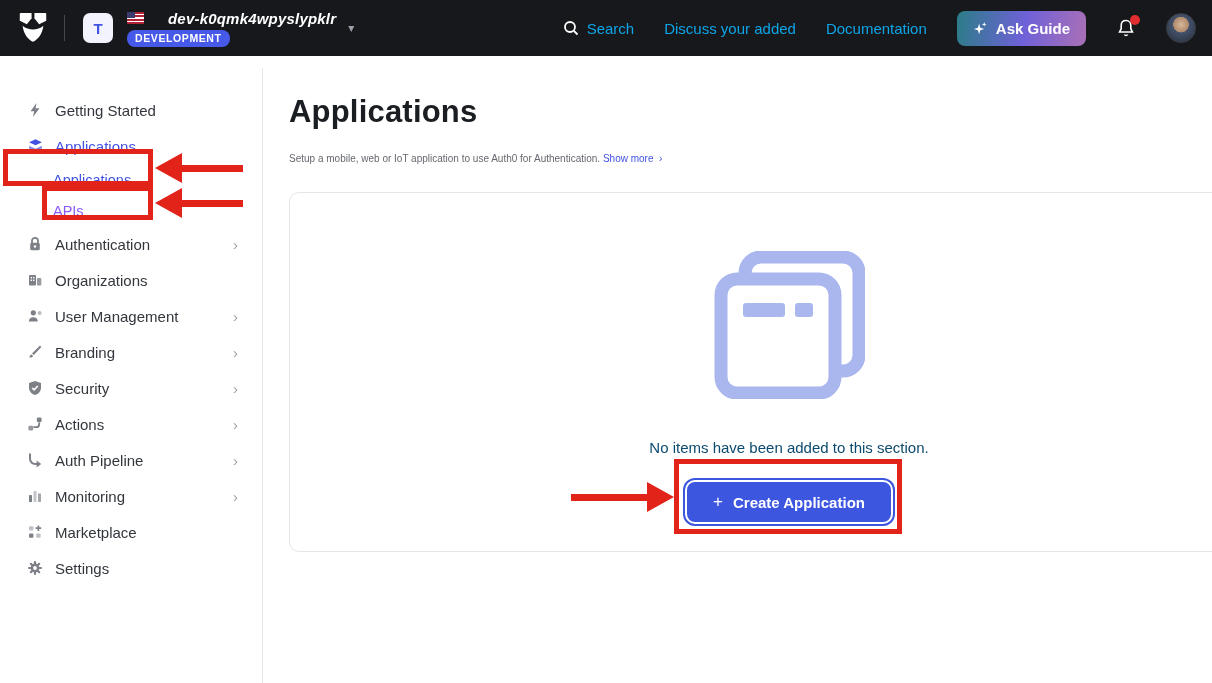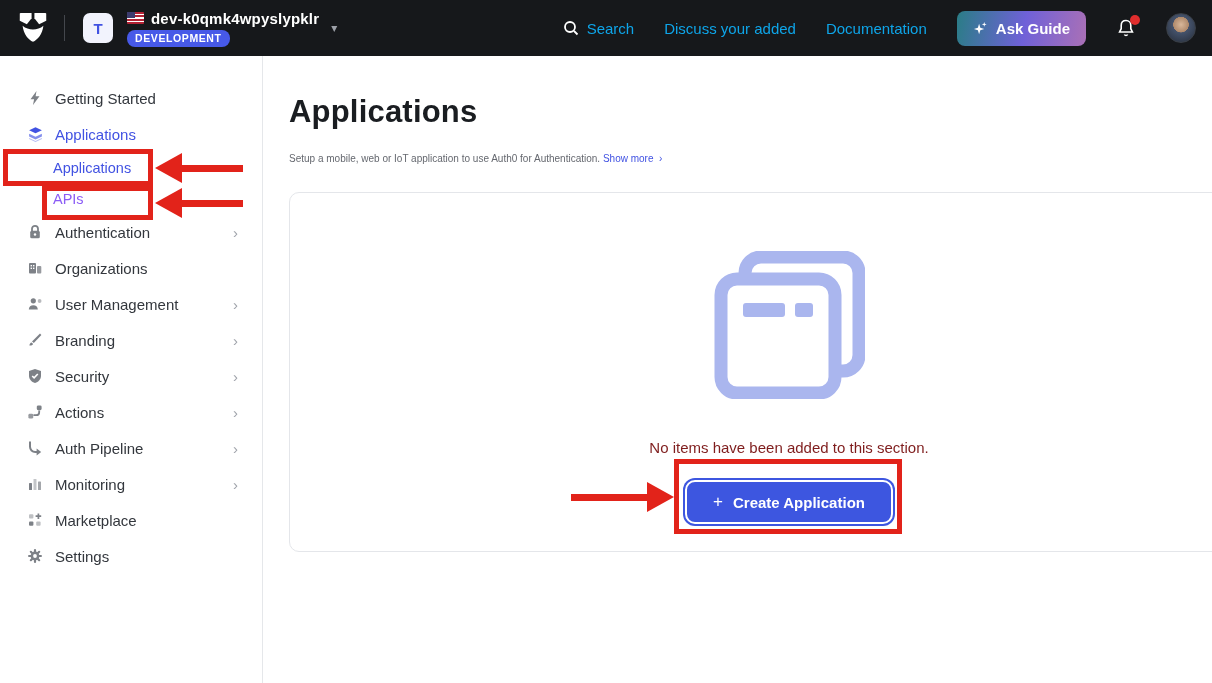--- a/index.html
+++ b/index.html
@@ -8,61 +8,61 @@
   .app { position:relative; width:1212px; height:683px; }
 
   
   .topbar { position:absolute; top:0; left:0; right:0; height:56px; background:#16181b;
     display:flex; align-items:center; padding:0 16px; color:#eef0f2; z-index:10; }
   .logo { width:34px; height:36px; display:block; }
   .top-divider { width:1px; height:26px; background:#44474d; margin:0 18px 0 14px; }
   .tenant-tile { width:30px; height:30px; border-radius:7px; background:#f2f3fd; color:#4152e2;
     font-size:15px; font-weight:700; display:flex; align-items:center; justify-content:center; }
   .tenant-block { margin-left:14px; display:flex; flex-direction:column; gap:3px; }
-  .tenant-top { display:flex; align-items:center; gap:7px; }
+  .tenant-top { display:flex; align-items:center; gap:24px;font-style:italic; }
   .flag { width:17px; height:12px; position:relative; display:inline-block;
     background:repeating-linear-gradient(180deg,#b22234 0 1.7px,#fff 1.7px 3.4px); border-radius:1px; }
   .flag::after { content:""; position:absolute; left:0; top:0; width:8px; height:6px; background:#3c3b6e; }
   .tenant-name { font-size:15px; font-weight:700; color:#fff; letter-spacing:.2px; }
   .env-badge { align-self:flex-start; background:#4759e8; color:#fff; font-size:10.5px; font-weight:700;
     letter-spacing:.6px; padding:2.5px 8px; border-radius:8px; }
   .tenant-caret { margin-left:12px; color:#9ca0a8; font-size:12px; cursor:pointer; }
   .top-right { margin-left:auto; display:flex; align-items:center; gap:30px; }
   .top-link { display:flex; align-items:center; gap:8px; font-size:15px; font-weight:500; color:#0ea5e9; cursor:pointer; }
   .ask-guide { display:flex; align-items:center; gap:8px; height:35px; padding:0 16px; border-radius:8px;
     background:linear-gradient(100deg,#2a7d86 0%,#6f61d8 52%,#aa70b6 100%);
     color:#fff; font-size:15px; font-weight:700; border:none; cursor:pointer; }
   .bell-wrap { position:relative; cursor:pointer; display:flex; }
   .bell-dot { position:absolute; top:-3px; right:-4px; width:10px; height:10px; border-radius:50%; background:#e02d2d; }
   .avatar { width:30px; height:30px; border-radius:50%; cursor:pointer;
     background:radial-gradient(circle at 50% 38%, #d8b79a 0%, #b08a6c 34%, #44526b 36%, #252c38 100%);
     border:1px solid #3a3f47; }
 
   
-  .sidebar { position:absolute; top:56px; left:0; bottom:0; width:263px; background:#fff;
+  .sidebar { position:absolute; top:68px; left:0; bottom:0; width:263px; background:#fff;
     border-right:1px solid #e5e7ea; padding-top:24px; }
   .side-item { height:36px; display:flex; align-items:center; padding:0 24px 0 26px; gap:11px;
     font-size:15px; font-weight:500; color:#33373d; cursor:pointer; }
   .side-item .ic { width:18px; height:18px; display:flex; align-items:center; justify-content:center; color:#7d8187; flex:none; }
   .side-item.active, .side-item.active .ic { color:#4152e2; }
   .side-sub { height:31px; display:flex; align-items:center; padding-left:53px; font-size:14.5px;
     color:#8b5cf6; cursor:pointer; }
   .side-sub.active { color:#4152e2; }
   .side-sub.last { margin-bottom:4px; }
   .chev { margin-left:auto; color:#a0a4ab; font-size:15px; }
 
   
   .main { position:absolute; left:264px; top:56px; right:0; bottom:0; background:#fff; }
   .page-title { position:absolute; left:25px; top:38px; font-size:31px; font-weight:600; color:#1a1d21; letter-spacing:.2px; }
   .page-sub { position:absolute; left:25px; top:97px; font-size:10px; color:#65686f; }
   .page-sub a { color:#4152e2; text-decoration:none; cursor:pointer; }
   .card { position:absolute; left:25px; top:136px; width:1000px; height:360px; background:#fff;
     border:1px solid #e4e6ea; border-radius:10px; display:flex; flex-direction:column; align-items:center; }
   .empty-icon { margin-top:58px; }
-  .empty-text { margin-top:40px; font-size:15px; color:#7f1d1d; }
+  .empty-text { margin-top:40px; font-size:15px; color:#0c4a6e; }
   .create-btn { margin-top:24px; height:44px; padding:0 26px; background:#3d56e0; color:#fff;
     border:2px solid #fff; box-shadow:0 0 0 2px #3d56e0; border-radius:10px;
     font-size:15px; font-weight:600; font-family:inherit; cursor:pointer;
     display:flex; align-items:center; gap:10px; }
   .create-btn .plus { font-size:17px; font-weight:400; }
 
   
   .anno { position:absolute; z-index:50; pointer-events:none; }
   .anno-box { border:5px solid #e2231a; }
   .arrow-left { position:absolute; height:30px; }

